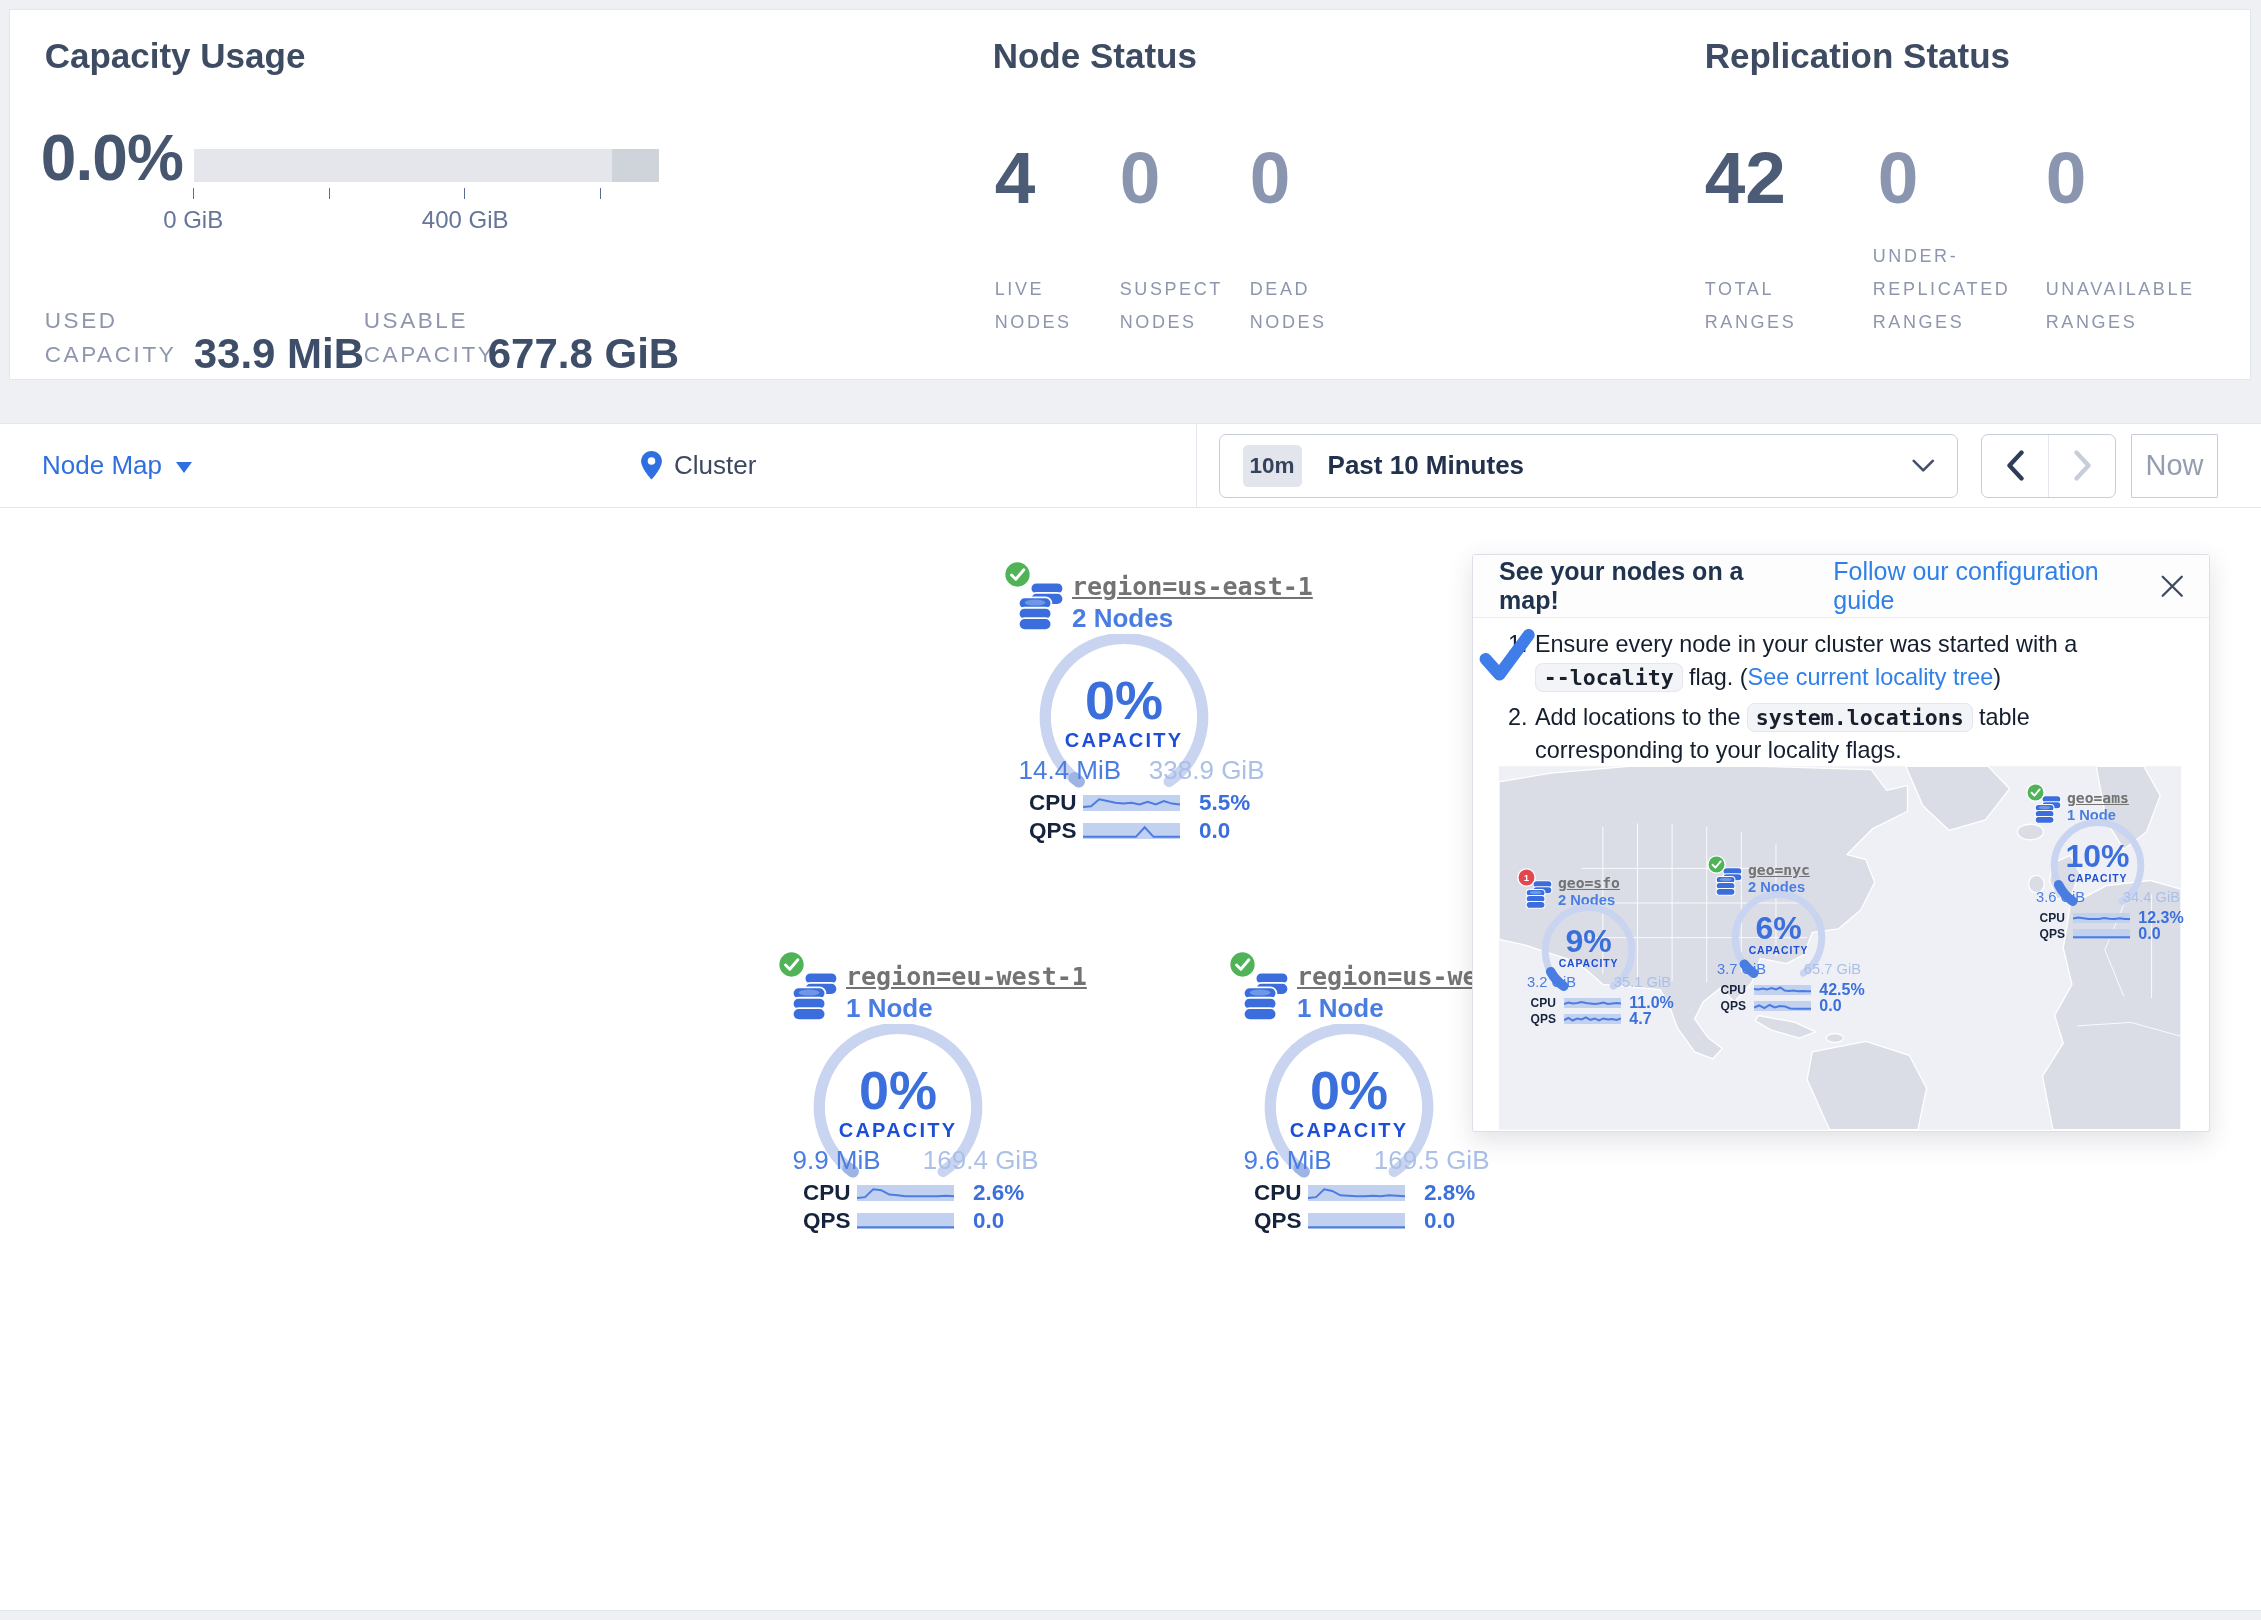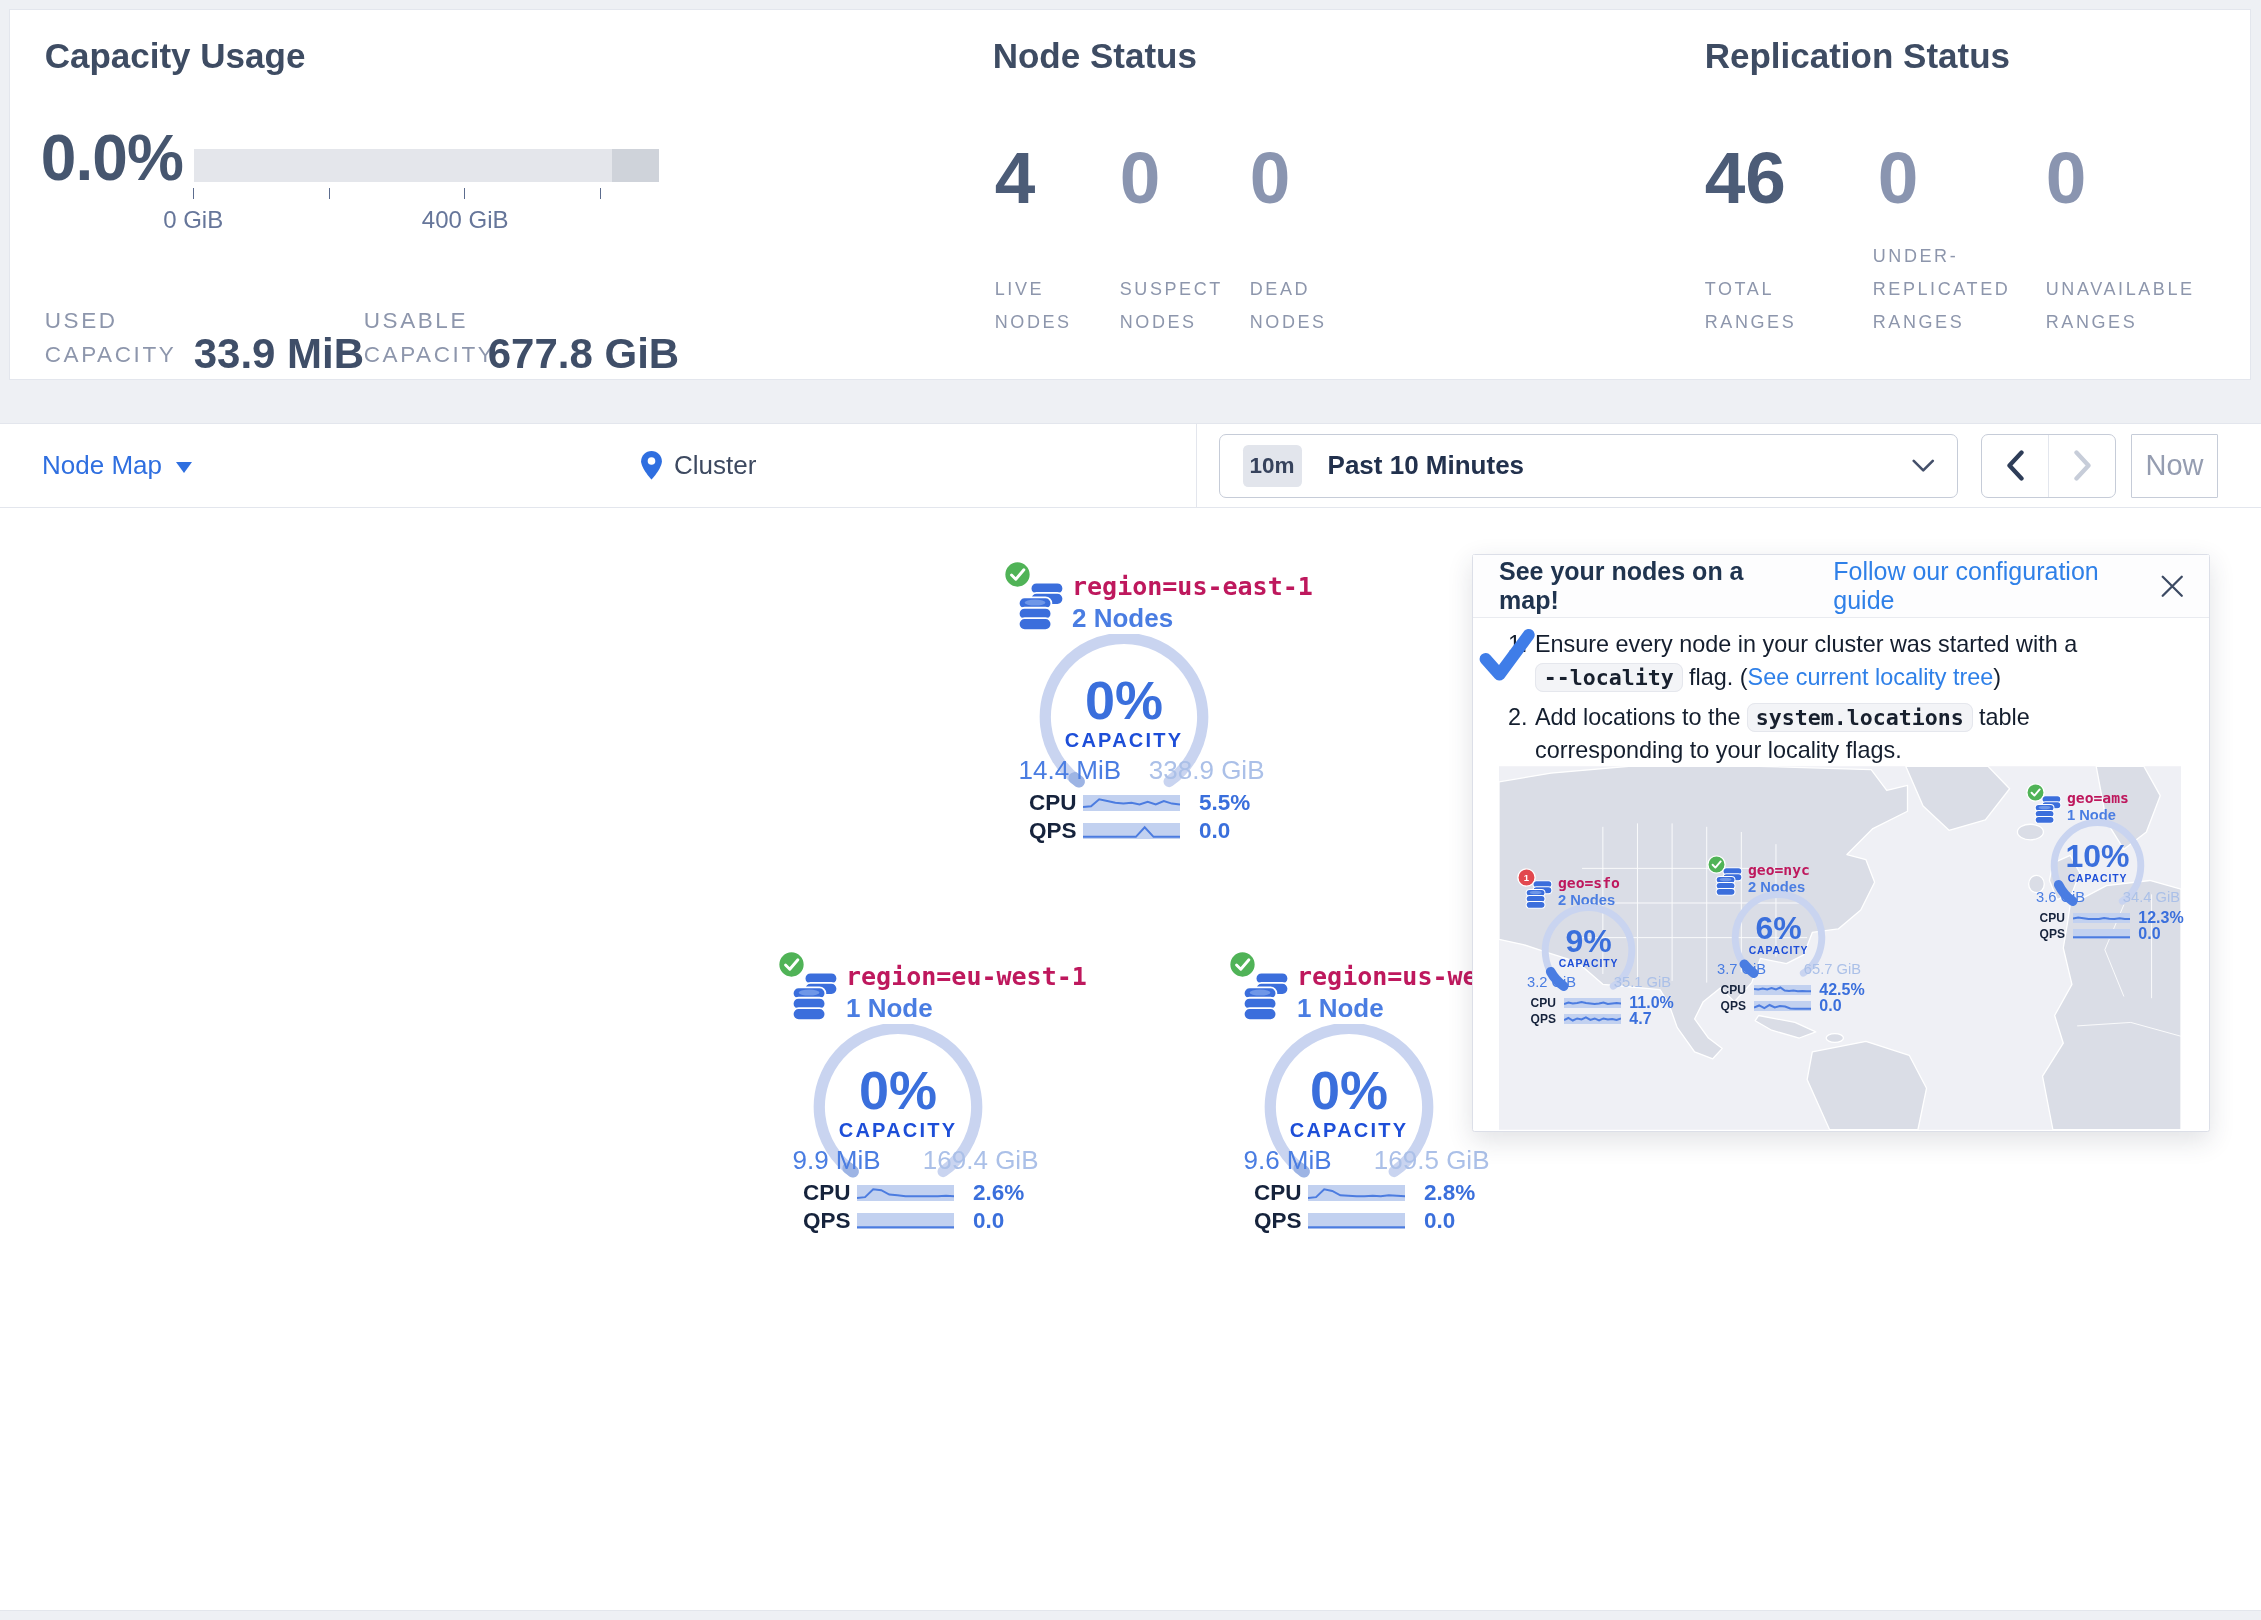--- a/index.html
+++ b/index.html
@@ -36,21 +36,21 @@
   .navbtn{flex:1;display:flex;align-items:center;justify-content:center;}
   .navbtn+.navbtn{border-left:0.9px solid #e3e6ed;}
   .nowbtn{position:absolute;left:2131px;top:9.5px;width:87px;height:64px;border:0.9px solid #c6ccd8;border-radius:1px;box-sizing:border-box;display:flex;align-items:center;justify-content:center;font-size:29px;color:#959db1;background:#fff;}
   
   .main{position:absolute;left:0;top:508px;width:2261px;height:1102px;background:#fff;}
   .footer{position:absolute;left:0;top:1610px;width:2261px;height:10.4px;background:#eef0f4;border-top:0.9px solid #e3e6ec;box-sizing:border-box;}
   
   .node-card{position:absolute;width:303px;height:290px;z-index:2;}
   .node-card .badge{position:absolute;left:7px;top:1.7px;width:29px;height:29px;}
   .node-card .dbicon{position:absolute;left:21px;top:22.5px;width:48px;height:52px;}
-  .node-card .region{position:absolute;left:76px;top:14px;font-family:"DejaVu Sans Mono",monospace;font-size:25px;font-weight:700;color:#be185d;white-space:nowrap;}
+  .node-card .region{position:absolute;left:76px;top:14px;font-family:"DejaVu Sans Mono",monospace;font-size:25px;font-weight:700;color:#737373;white-space:nowrap;text-decoration:underline;}
   .node-card .ncount{position:absolute;left:76px;top:45px;font-size:26px;font-weight:700;color:#4a7de2;white-space:nowrap;}
   .node-card .gauge{position:absolute;left:31px;top:76px;width:194px;height:173px;}
   .node-card .pct{position:absolute;left:31px;top:111px;width:194px;text-align:center;font-size:54px;font-weight:700;color:#3a6fdc;}
   .node-card .capword{position:absolute;left:31px;top:171px;width:194px;text-align:center;font-size:20px;font-weight:700;letter-spacing:2.2px;color:#1d4ed8;}
   .node-card .vals{position:absolute;left:22.5px;top:197px;width:246px;display:flex;justify-content:space-between;font-size:26px;}
   .node-card .vused{color:#4a7de2;}
   .node-card .vtotal{color:#abc0e8;}
   .node-card .mrow{position:absolute;left:33px;width:251px;display:flex;align-items:center;}
   .node-card .mrow.cpu{top:232px;}
   .node-card .mrow.qps{top:260px;}
@@ -120,21 +120,21 @@
   <div class="stat-label" style="left:1110px">
       <div>SUSPECT</div>
       <div>NODES</div>
     </div>
   <div class="stat-label" style="left:1240px">
       <div>DEAD</div>
       <div>NODES</div>
     </div>
 
   <div class="sec-title" style="left:1695px">Replication Status</div>
-  <div class="stat-value" style="left:1695px">46</div>
+  <div class="stat-value" style="left:1695px">42</div>
   <div class="stat-value dim" style="left:1868px">0</div>
   <div class="stat-value dim" style="left:2036px">0</div>
   <div class="stat-label" style="left:1695px">
       <div>TOTAL</div>
       <div>RANGES</div>
     </div>
   <div class="stat-label" style="left:1863px">
       <div>UNDER-</div>
       <div>REPLICATED</div>
       <div>RANGES</div>

